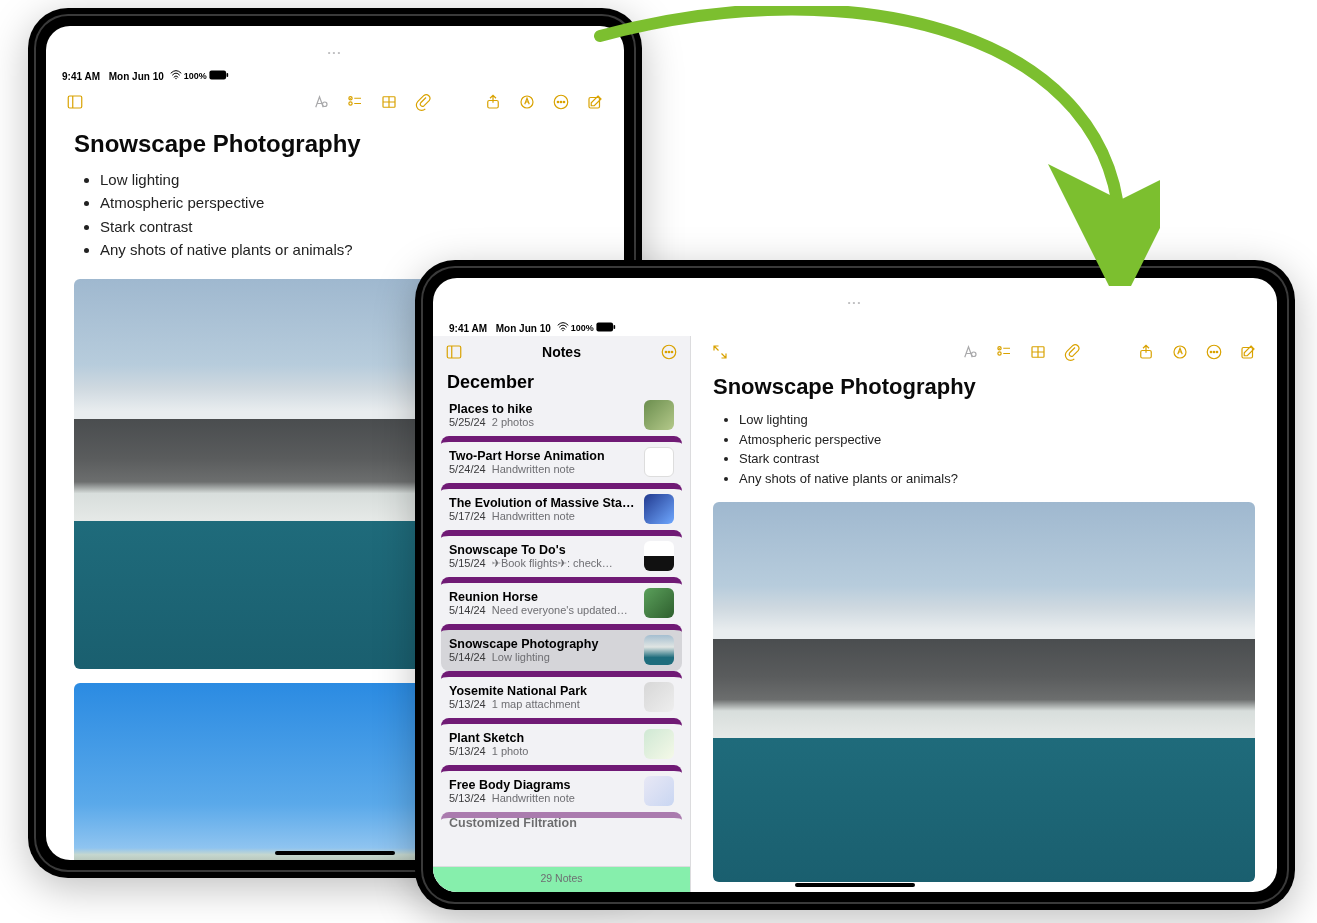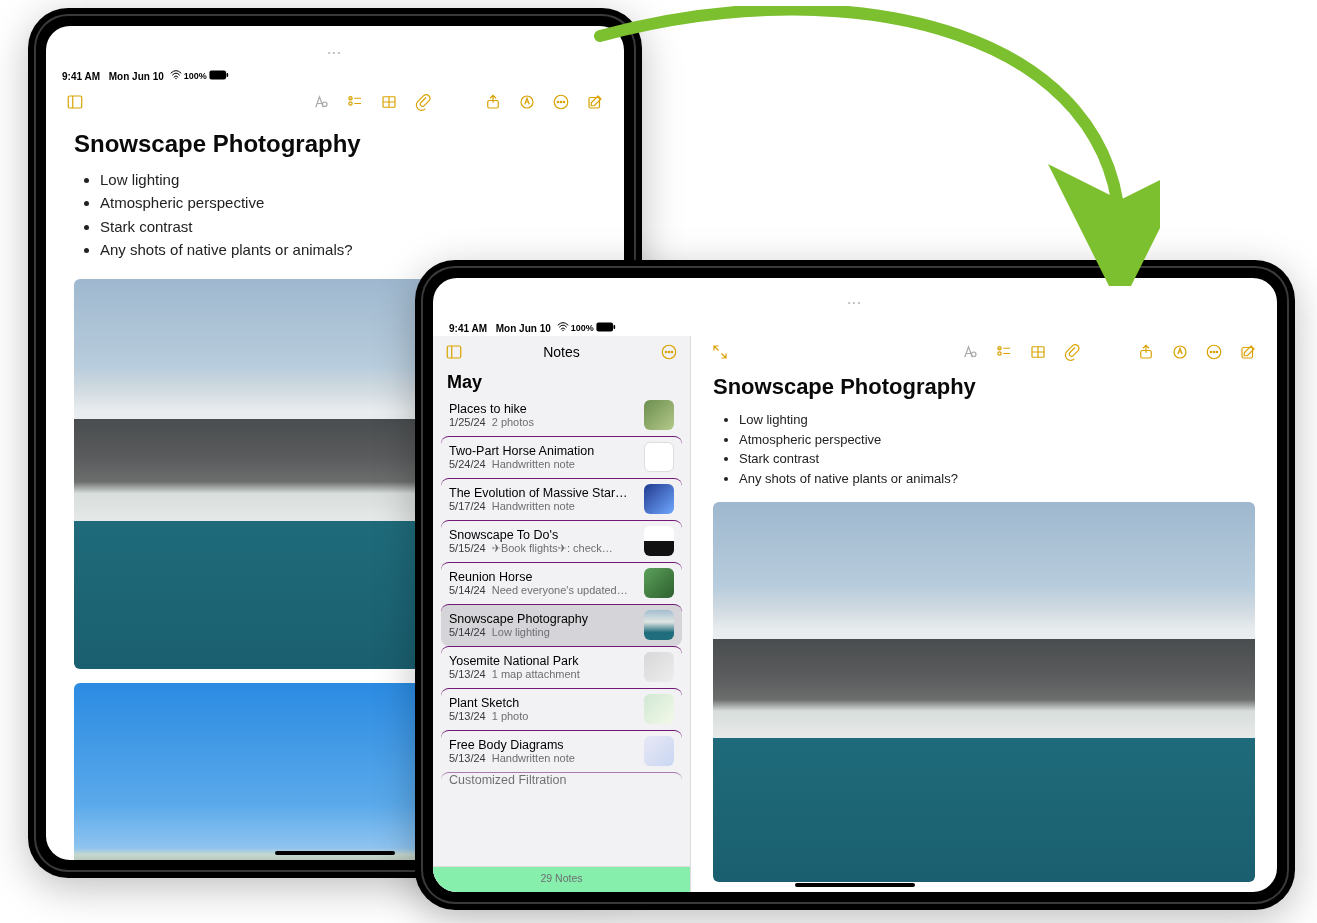--- a/index.html
+++ b/index.html
@@ -149,21 +149,21 @@
     background: #f2f2f5;
     border-right:1px solid #dcdcde;
     display:flex;
     flex-direction:column;
     min-height:0;
   }
   .sidebar-header{
     display:flex; align-items:center; justify-content:center;
     position:relative;
     height:32px;
-    font-size:14px; font-weight:400;
+    font-size:14px; font-weight:700;
     color:#000;
   }
   .sidebar-header .tool-btn{ position:absolute; }
   .sidebar-header .left-btn{ left:4px; }
   .sidebar-header .right-btn{ right:4px; }
 
   .section-label{
     font-size:18px; font-weight:700; color:#000;
     padding:4px 14px 2px 14px;
   }
@@ -171,29 +171,29 @@
   .note-list{
     flex:1; overflow-y:auto; padding: 0 8px;
   }
   .note-item{
     display:flex; align-items:center;
     padding:5px 8px;
     border-radius:8px;
     cursor:pointer;
     border-bottom:1px solid transparent;
   }
-  .note-item + .note-item{ border-top:1px solid #701a75; }
+  .note-item + .note-item{ border-top:6px solid #701a75; }
   .note-item.selected{
     background:#d5d5d9;
   }
   .note-item .txt{
     flex:1; min-width:0; overflow:hidden;
   }
   .note-item .title{
-    font-size:12.5px; font-weight:400; color:#000;
+    font-size:12.5px; font-weight:700; color:#000;
     white-space:nowrap; overflow:hidden; text-overflow:ellipsis;
   }
   .note-item .sub{
     font-size:11px; color:#6e6e72;
     white-space:nowrap; overflow:hidden; text-overflow:ellipsis;
   }
   .note-item .sub .date{ color:#3a3a3c; margin-right:6px;}
   .note-item .thumb{
     width:30px; height:30px; border-radius:6px; flex-shrink:0;
     margin-left:6px;
@@ -381,27 +381,27 @@
           <span>Notes</span>
           <div class="tool-btn right-btn">
             <svg viewBox="0 0 24 24">
                 <circle cx="12" cy="12" r="9"></circle>
                 <circle cx="8" cy="12" r="1" fill="currentColor"></circle>
                 <circle cx="12" cy="12" r="1" fill="currentColor"></circle>
                 <circle cx="16" cy="12" r="1" fill="currentColor"></circle>
               </svg>
           </div>
         </div>
-        <div class="section-label">May</div>
+        <div class="section-label">December</div>
 
         <div class="note-list" id="note-list">
             <div class="note-item">
               <div class="txt">
                 <div class="title">Places to hike</div>
-                <div class="sub"><span class="date">1/25/24</span><span>2 photos</span></div>
+                <div class="sub"><span class="date">5/25/24</span><span>2 photos</span></div>
               </div>
               <div class="thumb c1"></div>
             </div>
             <div class="note-item">
               <div class="txt">
                 <div class="title">Two-Part Horse Animation</div>
                 <div class="sub"><span class="date">5/24/24</span><span>Handwritten note</span></div>
               </div>
               <div class="thumb c2"></div>
             </div>

